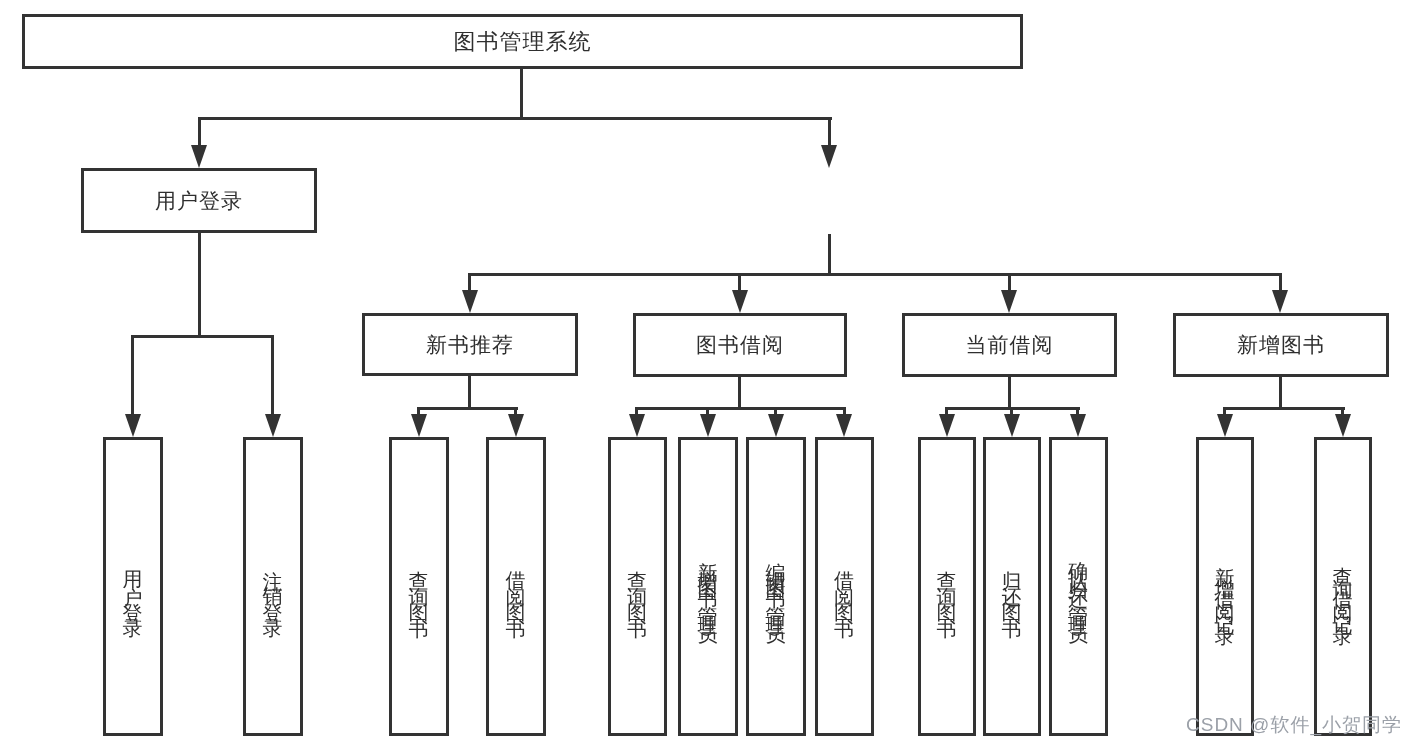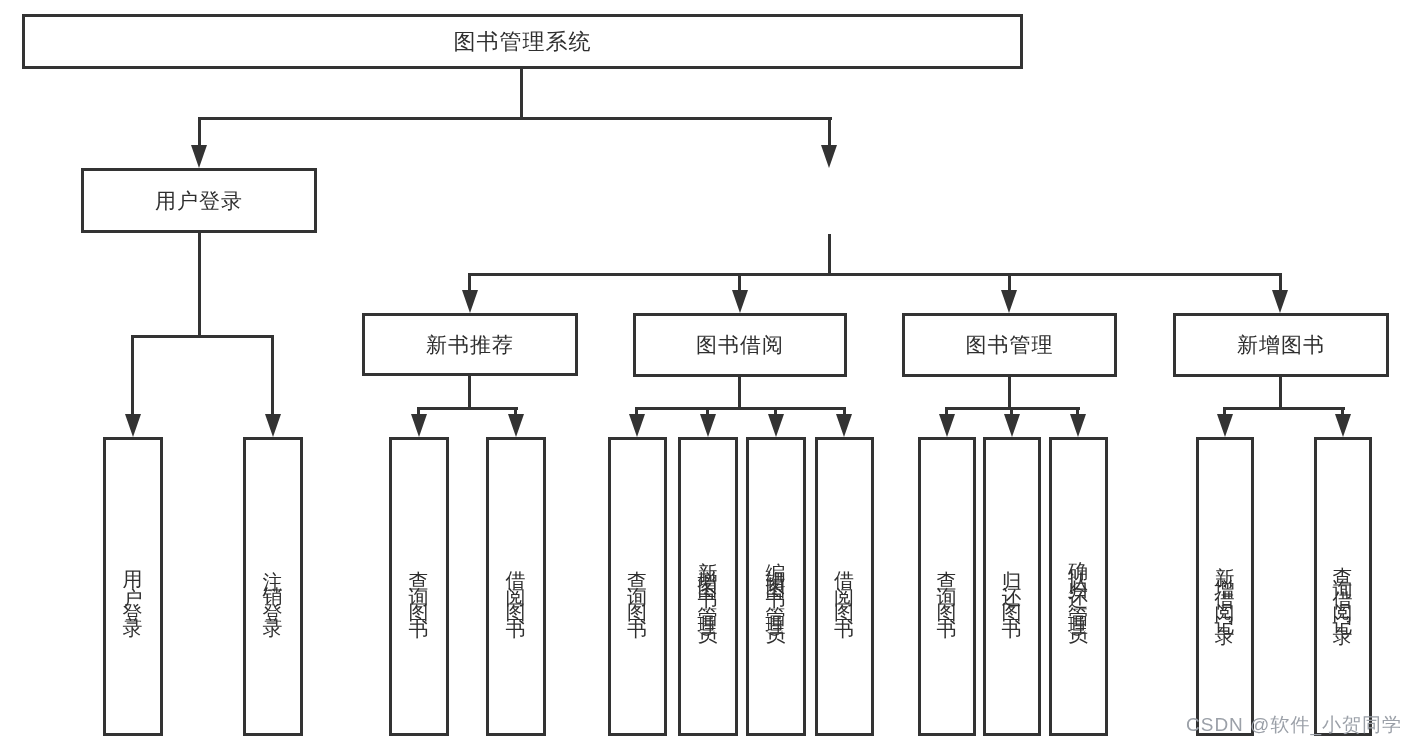--- a/index.html
+++ b/index.html
@@ -47,21 +47,21 @@
     <span class="label">用户登录</span>
   </div>
 
   <div class="box h" style="left:362px;top:313px;width:216px;height:63px;text-align:right;">
     <span class="label">新书推荐</span>
   </div>
   <div class="box h" style="left:633px;top:313px;width:214px;height:64px;">
     <span class="label">图书借阅</span>
   </div>
   <div class="box h" style="left:902px;top:313px;width:215px;height:64px;">
-    <span class="label">图书管理</span>
+    <span class="label">当前借阅</span>
   </div>
   <div class="box h" style="left:1173px;top:313px;width:216px;height:64px;">
     <span class="label">新增图书</span>
   </div>
 
   <div class="box vbox v4" style="left:103px;top:437px;width:60px;height:299px;">
     <span class="label">用户登录</span>
   </div>
   <div class="box vbox v4" style="left:243px;top:437px;width:60px;height:299px;">
     <span class="label">注销登录</span>

